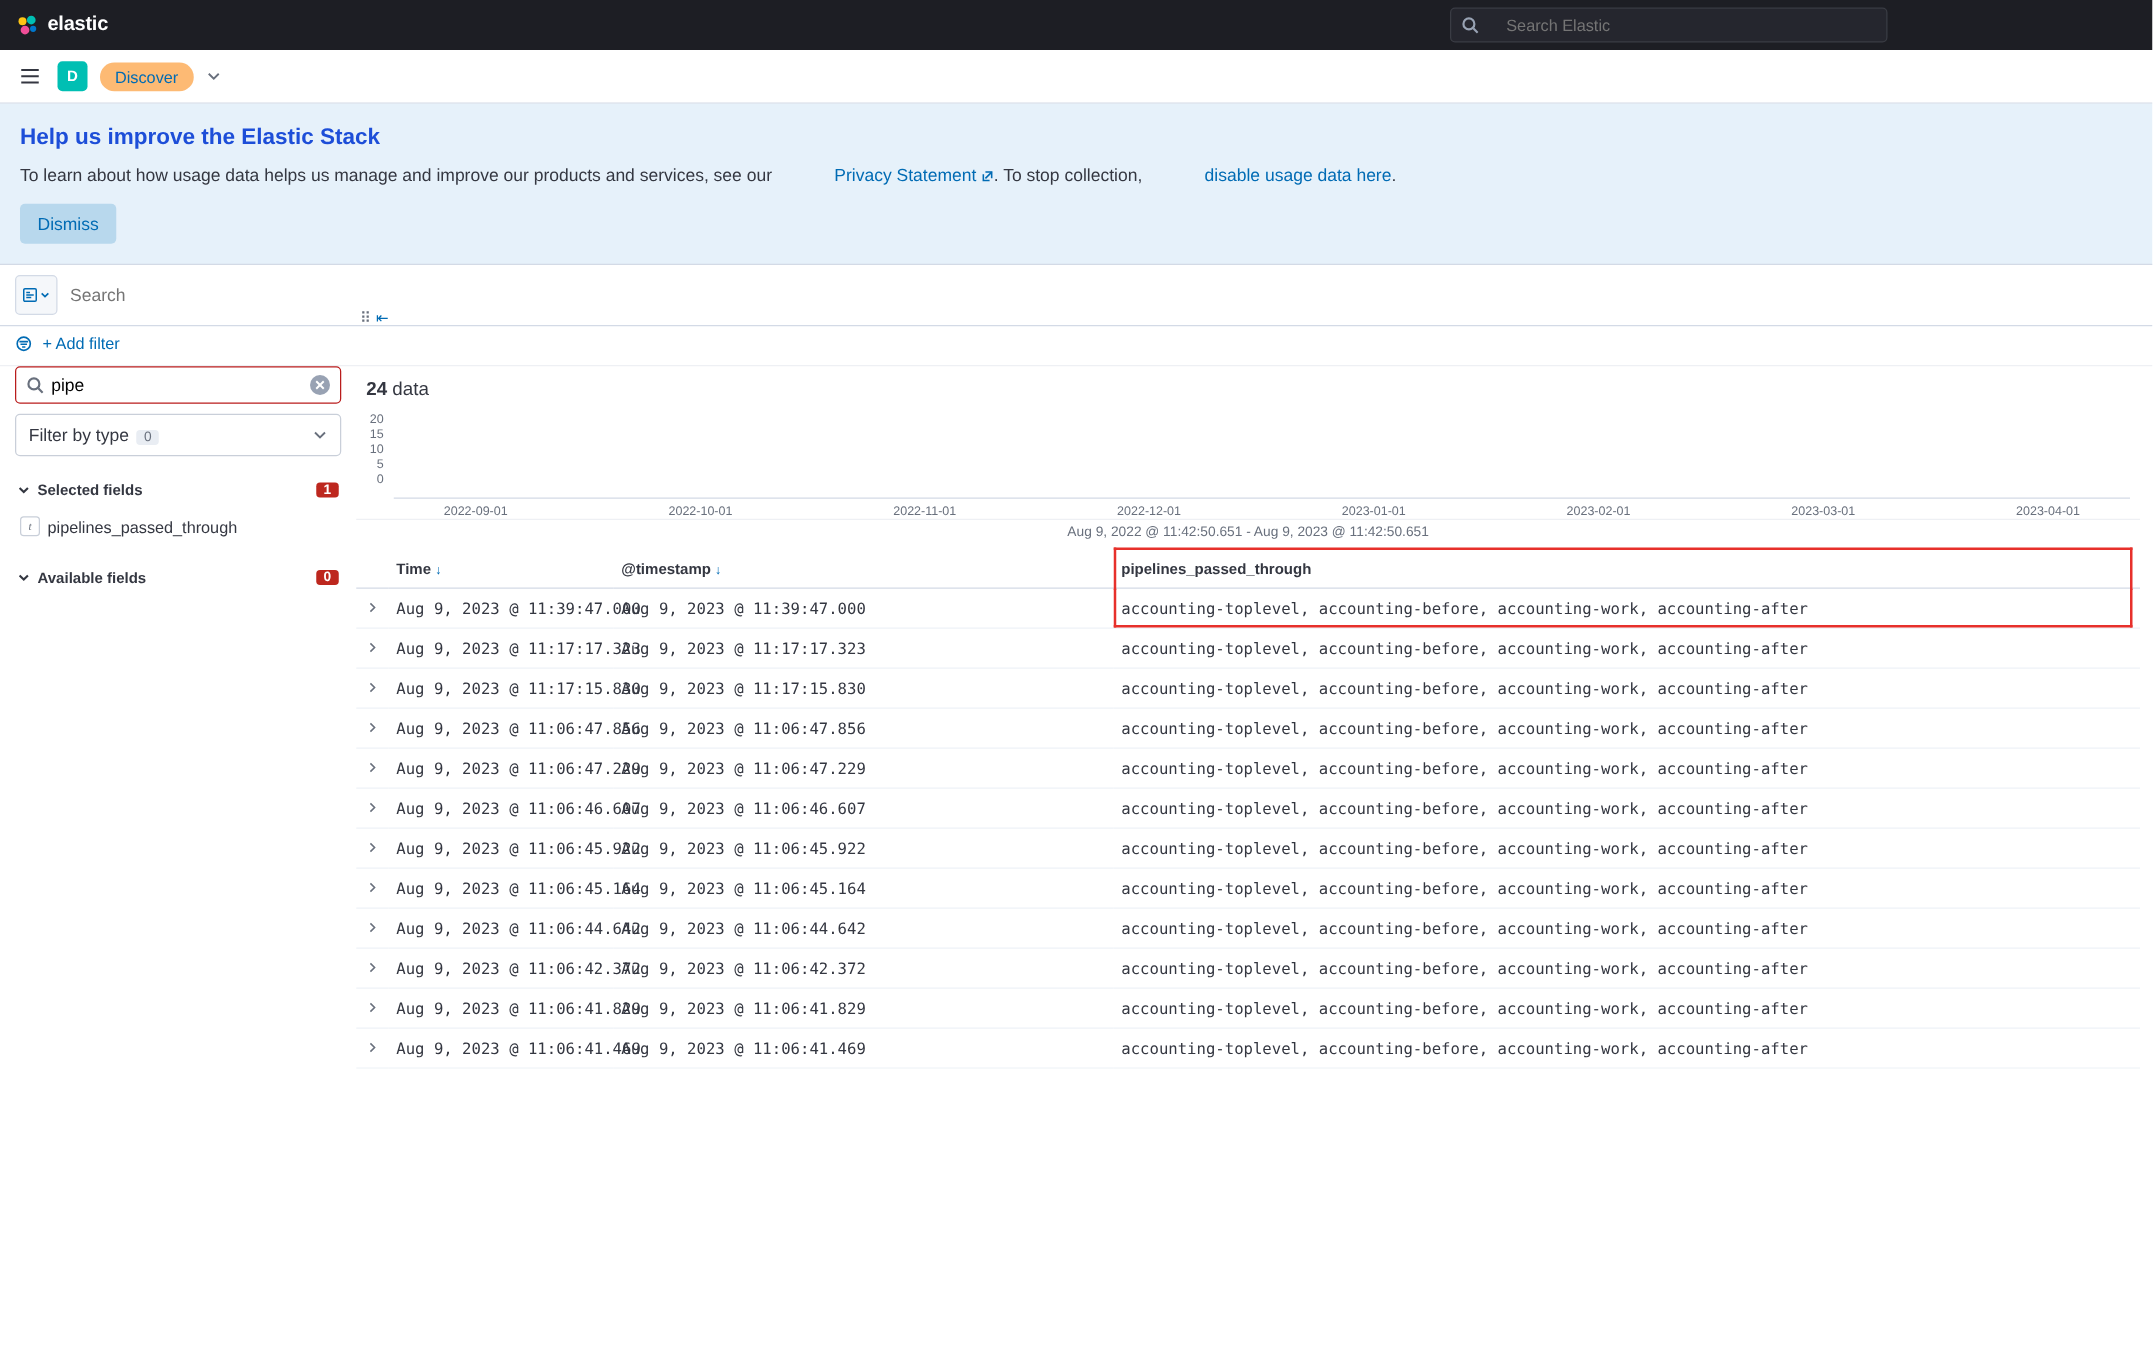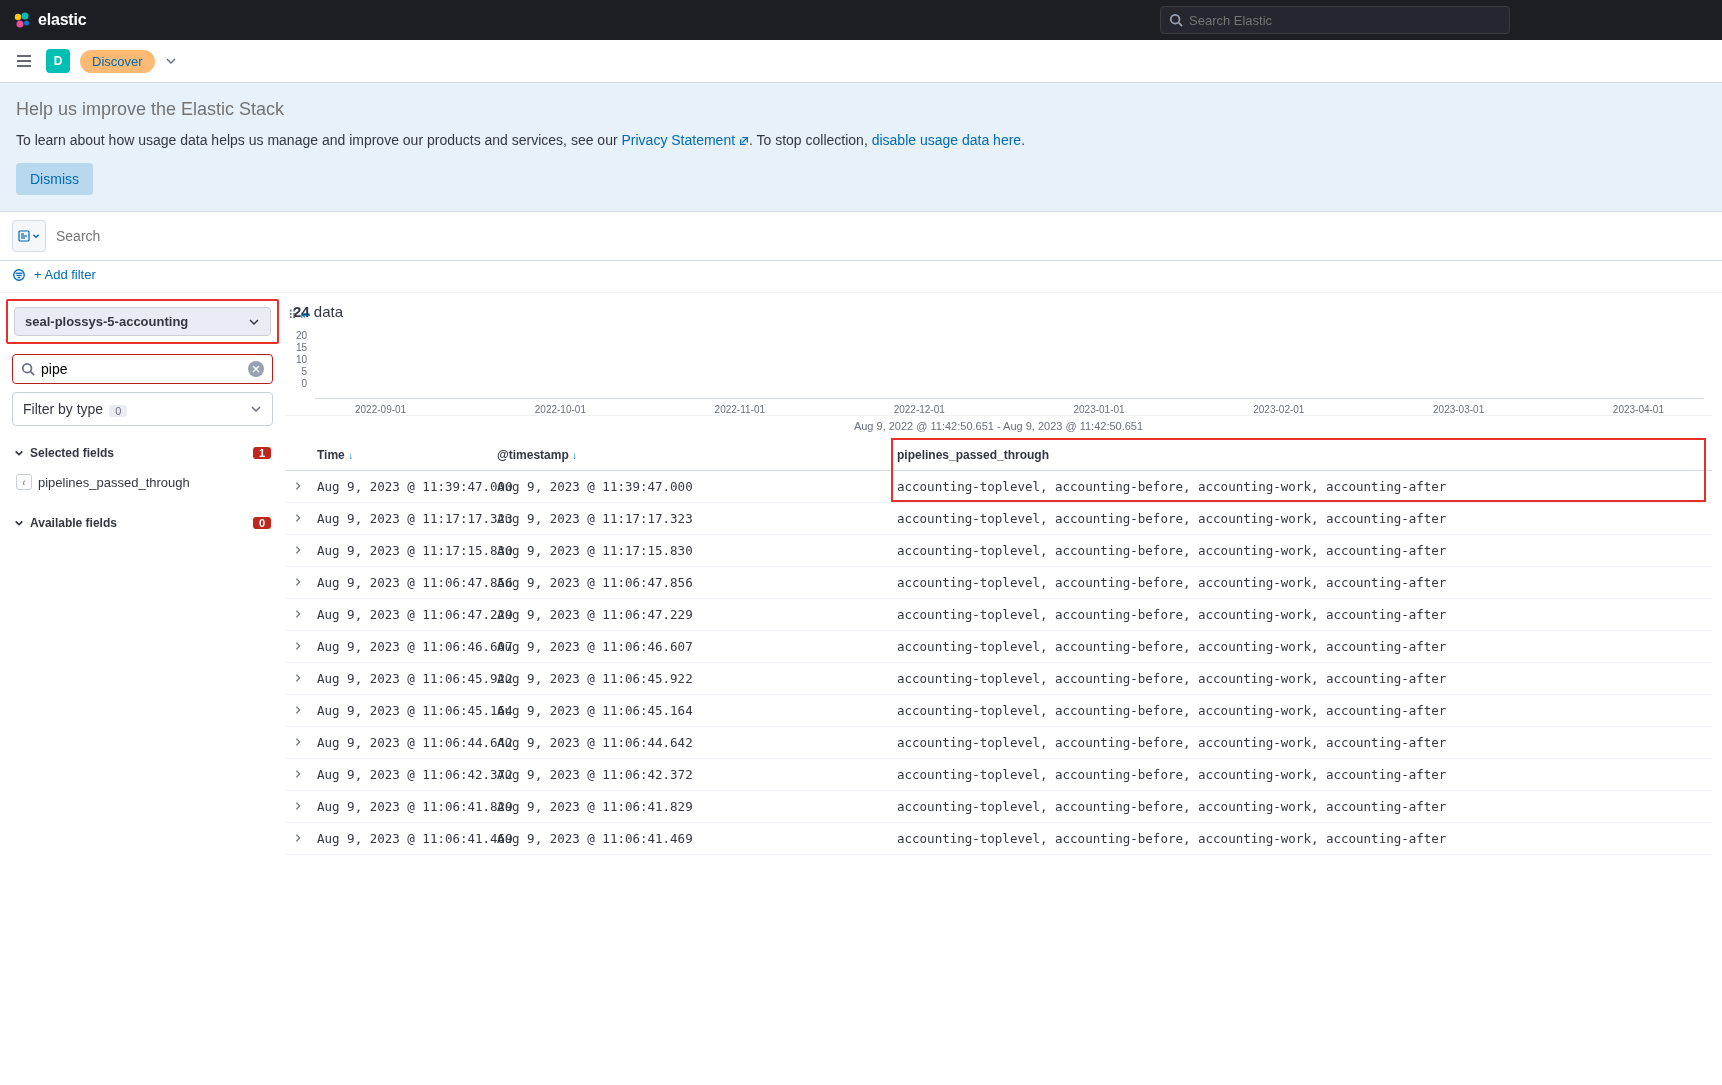--- a/index.html
+++ b/index.html
@@ -4,34 +4,34 @@
 <style>
   * { box-sizing: border-box; margin: 0; padding: 0; }
   body { font-family: -apple-system, BlinkMacSystemFont, "Segoe UI", Helvetica, Arial, sans-serif; font-size: 14px; color: #343741; background: #fff; }
   
   
   .topbar { background: #1d1e24; height: 40px; display: flex; align-items: center; padding: 0 12px; gap: 8px; }
   .logo-wrap { display: flex; align-items: center; gap: 6px; }
   .logo-text { color: #fff; font-weight: 600; font-size: 16px; letter-spacing: -0.2px; }
   .global-search { margin-left: auto; margin-right: 200px; width: 350px; height: 28px; background: #25262e; border: 1px solid #3a3c44; border-radius: 4px; display: flex; align-items: center; padding: 0 8px; color: #98a2b3; }
   .global-search svg { flex-shrink: 0; }
-  .global-search-input { background: transparent; border: none; outline: none; color: #98a2b3; margin-left: 6px; font-size: 13px; width: 100%; }
+  .global-search-input { background: transparent; border: none; outline: none; color: #98a2b3; margin-left: 22px; font-size: 13px; width: 100%; }
   
   
   .subheader { height: 43px; border-bottom: 1px solid #d3dae6; display: flex; align-items: center; padding: 0 12px; gap: 10px; }
   .hamburger { width: 24px; height: 24px; display:flex; align-items:center; justify-content:center; cursor:pointer; }
   .space-avatar { width: 24px; height: 24px; background: #00bfb3; color: #fff; border-radius: 4px; display:flex; align-items:center; justify-content:center; font-size: 12px; font-weight:700; }
   .pill { background: #fdba74; color: #006bb4; padding: 4px 12px; border-radius: 12px; font-size: 13px; font-weight: 500; }
   .chevron-small { color: #69707d; }
   
   
   .banner { background: #e6f1fa; padding: 16px; border-bottom: 1px solid #d3dae6; }
-  .banner h2 { color: #737373; font-size: 18px; font-weight: 400; margin-bottom: 10px; }
+  .banner h2 { color: #1d4ed8; font-size: 18px; font-weight: 700; margin-bottom: 10px; }
   .banner p { color: #343741; font-size: 14px; line-height: 1.5; }
-  .banner a { color: #006bb4; text-decoration: none; }
+  .banner a { color: #006bb4; text-decoration: none; margin-left: 46px; }
   .banner-btn { margin-top: 12px; background: #b8d8ed; border: none; color: #006bb4; padding: 8px 14px; border-radius: 4px; font-size: 14px; cursor:pointer; }
   
   
   .querybar { display:flex; align-items:center; padding: 8px 12px; gap: 6px; border-bottom: 1px solid #d3dae6; }
   .kql-icon-btn { width: 34px; height: 32px; background:#f5f7fa; border:1px solid #d3dae6; border-radius:4px; display:flex; align-items:center; justify-content:center; gap:2px; color:#006bb4; }
   .kql-input { flex:1; border:none; outline:none; font-size:14px; color:#69707d; padding: 6px 4px; }
   
   
   .filterbar { display:flex; align-items:center; padding: 6px 12px 10px; gap: 8px; border-bottom: 1px solid #eef0f4; }
   .filter-icon { color:#006bb4; }
@@ -162,28 +162,20 @@
       <line x1="4" y1="6" x2="12" y2="6"></line>
       <line x1="5" y1="8.5" x2="11" y2="8.5"></line>
       <line x1="6.5" y1="11" x2="9.5" y2="11"></line>
     </svg>
   <span class="add-filter">+ Add filter</span>
 </div>
 
 <div class="main">
 
   <div class="sidebar">
-    <div class="index-selector-wrap">
-      <div class="index-selector">
-        <span>seal-plossys-5-accounting</span>
-        <svg width="12" height="12" viewBox="0 0 12 12" fill="none" stroke="#343741" stroke-width="1.5">
-            <polyline points="2,4 6,8 10,4"></polyline>
-          </svg>
-      </div>
-    </div>
 
     <div class="divider-icons">
       <span>⠿</span>
       <span style="color:#006bb4">⇤</span>
     </div>
 
     <div class="field-search">
       <svg width="14" height="14" viewBox="0 0 16 16" fill="none" stroke="#69707d" stroke-width="2">
           <circle cx="7" cy="7" r="5"></circle>
           <line x1="11" y1="11" x2="15" y2="15"></line>

